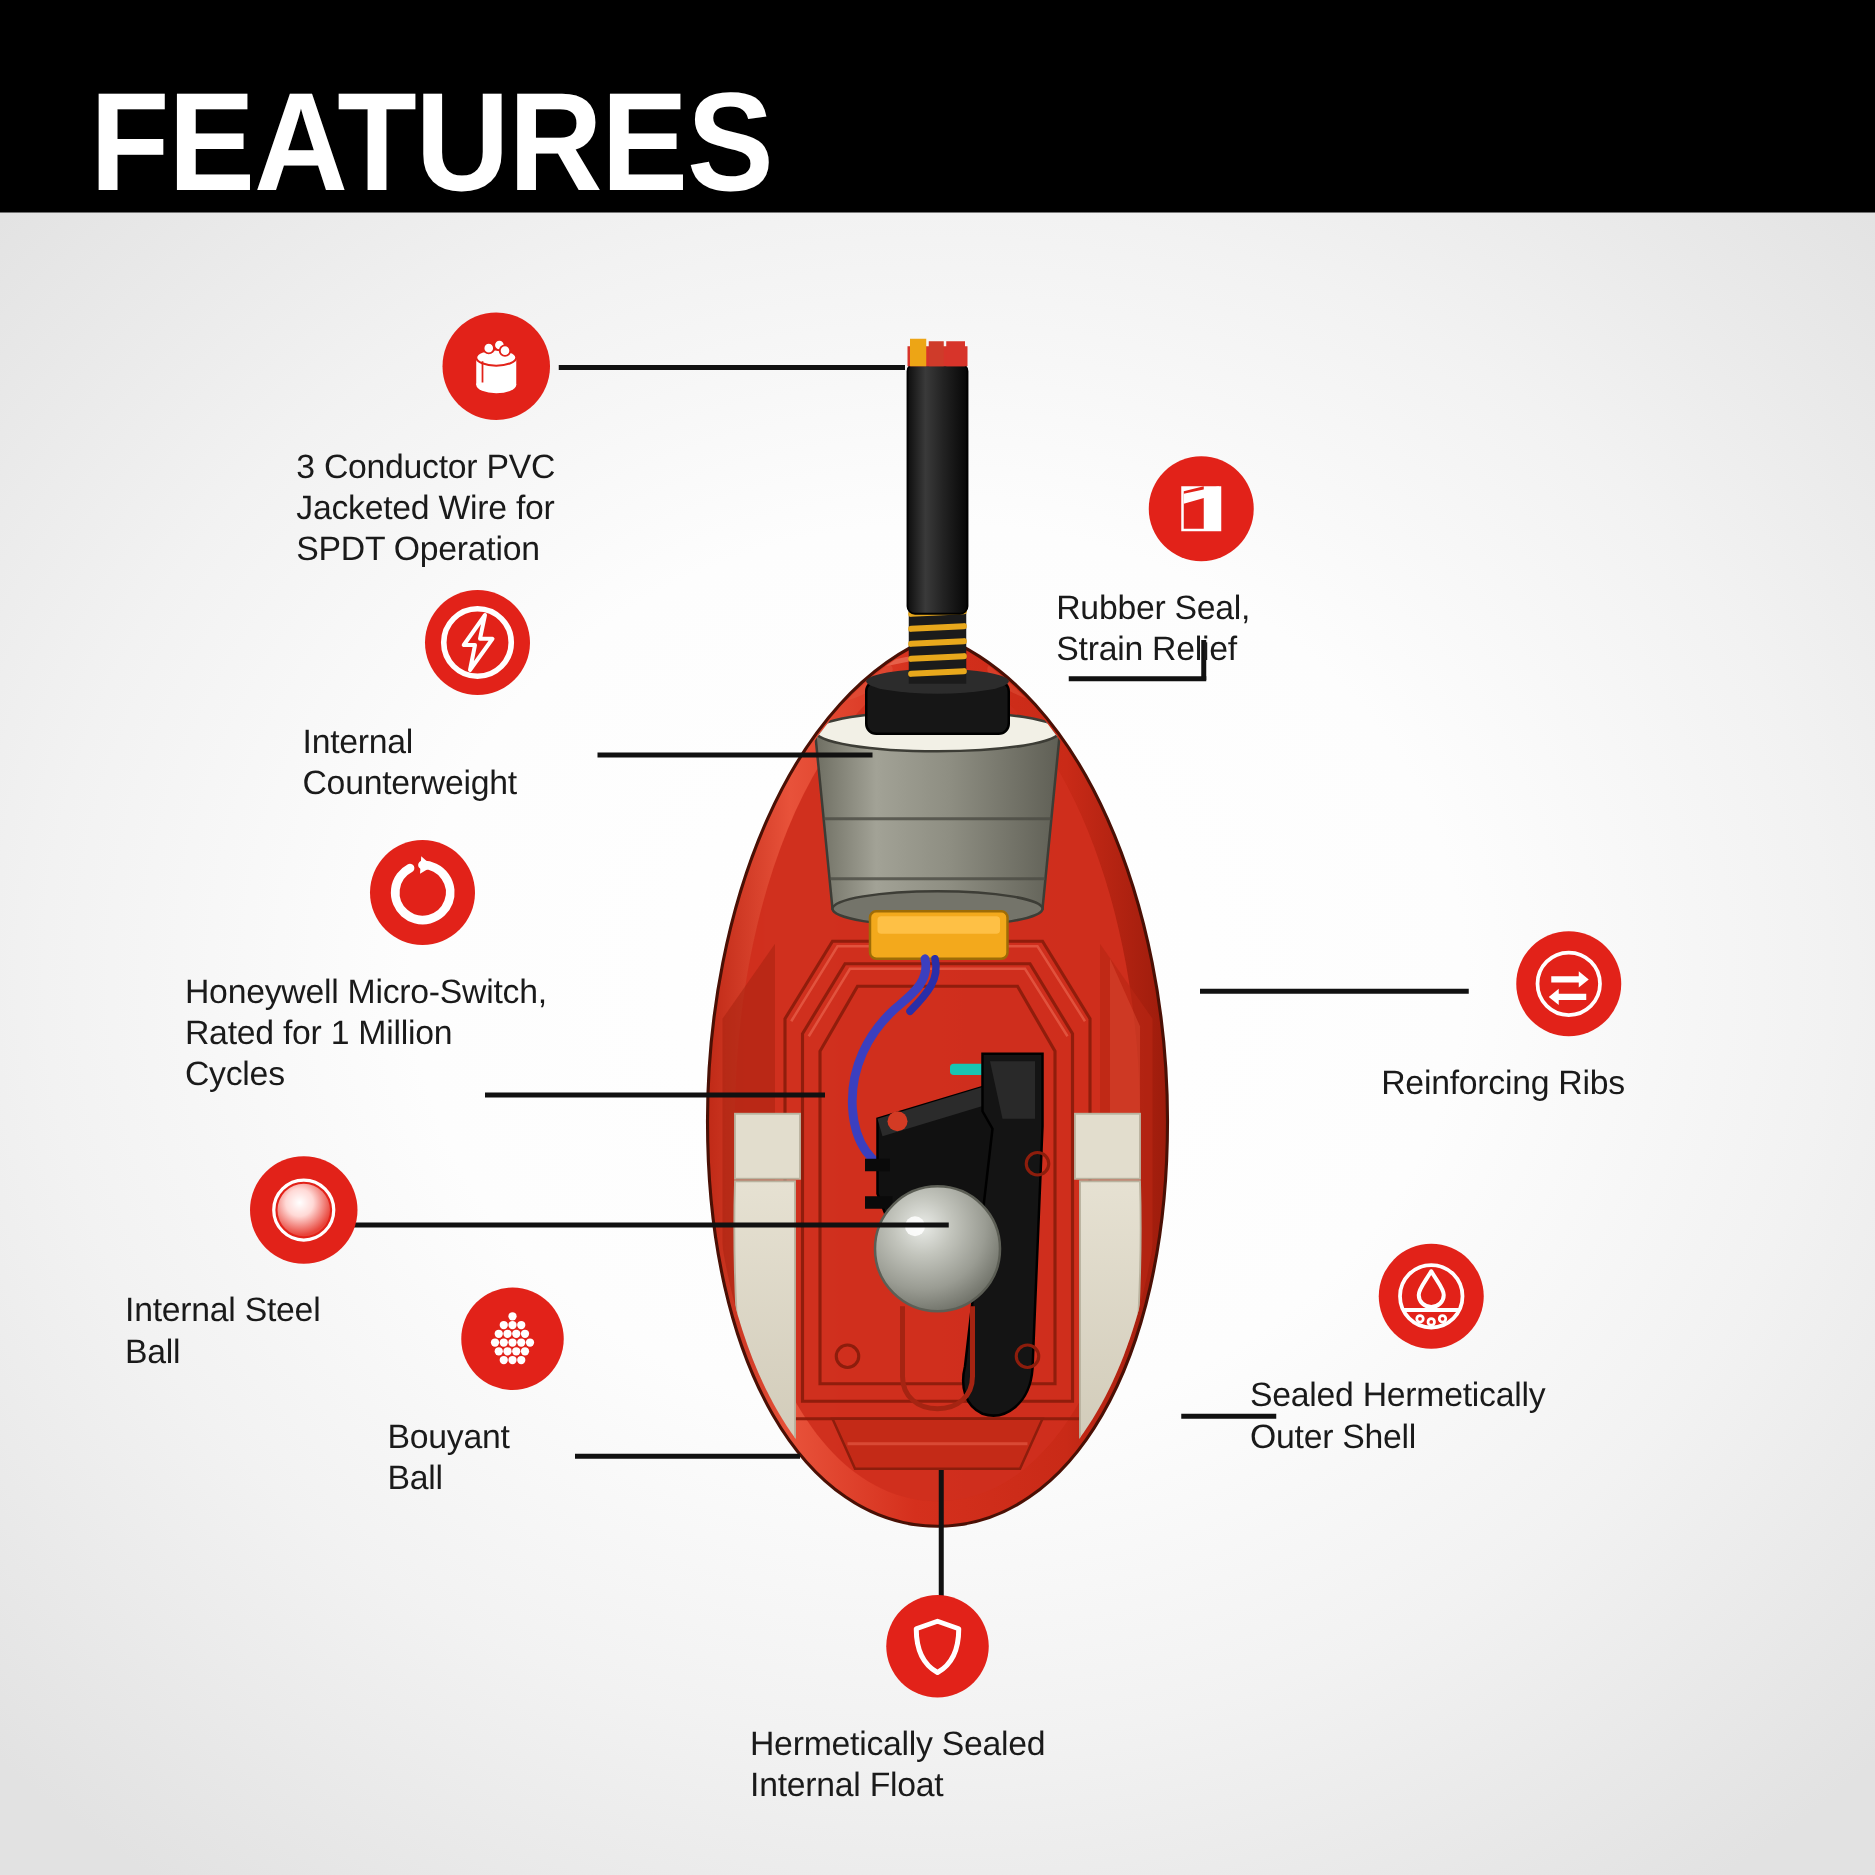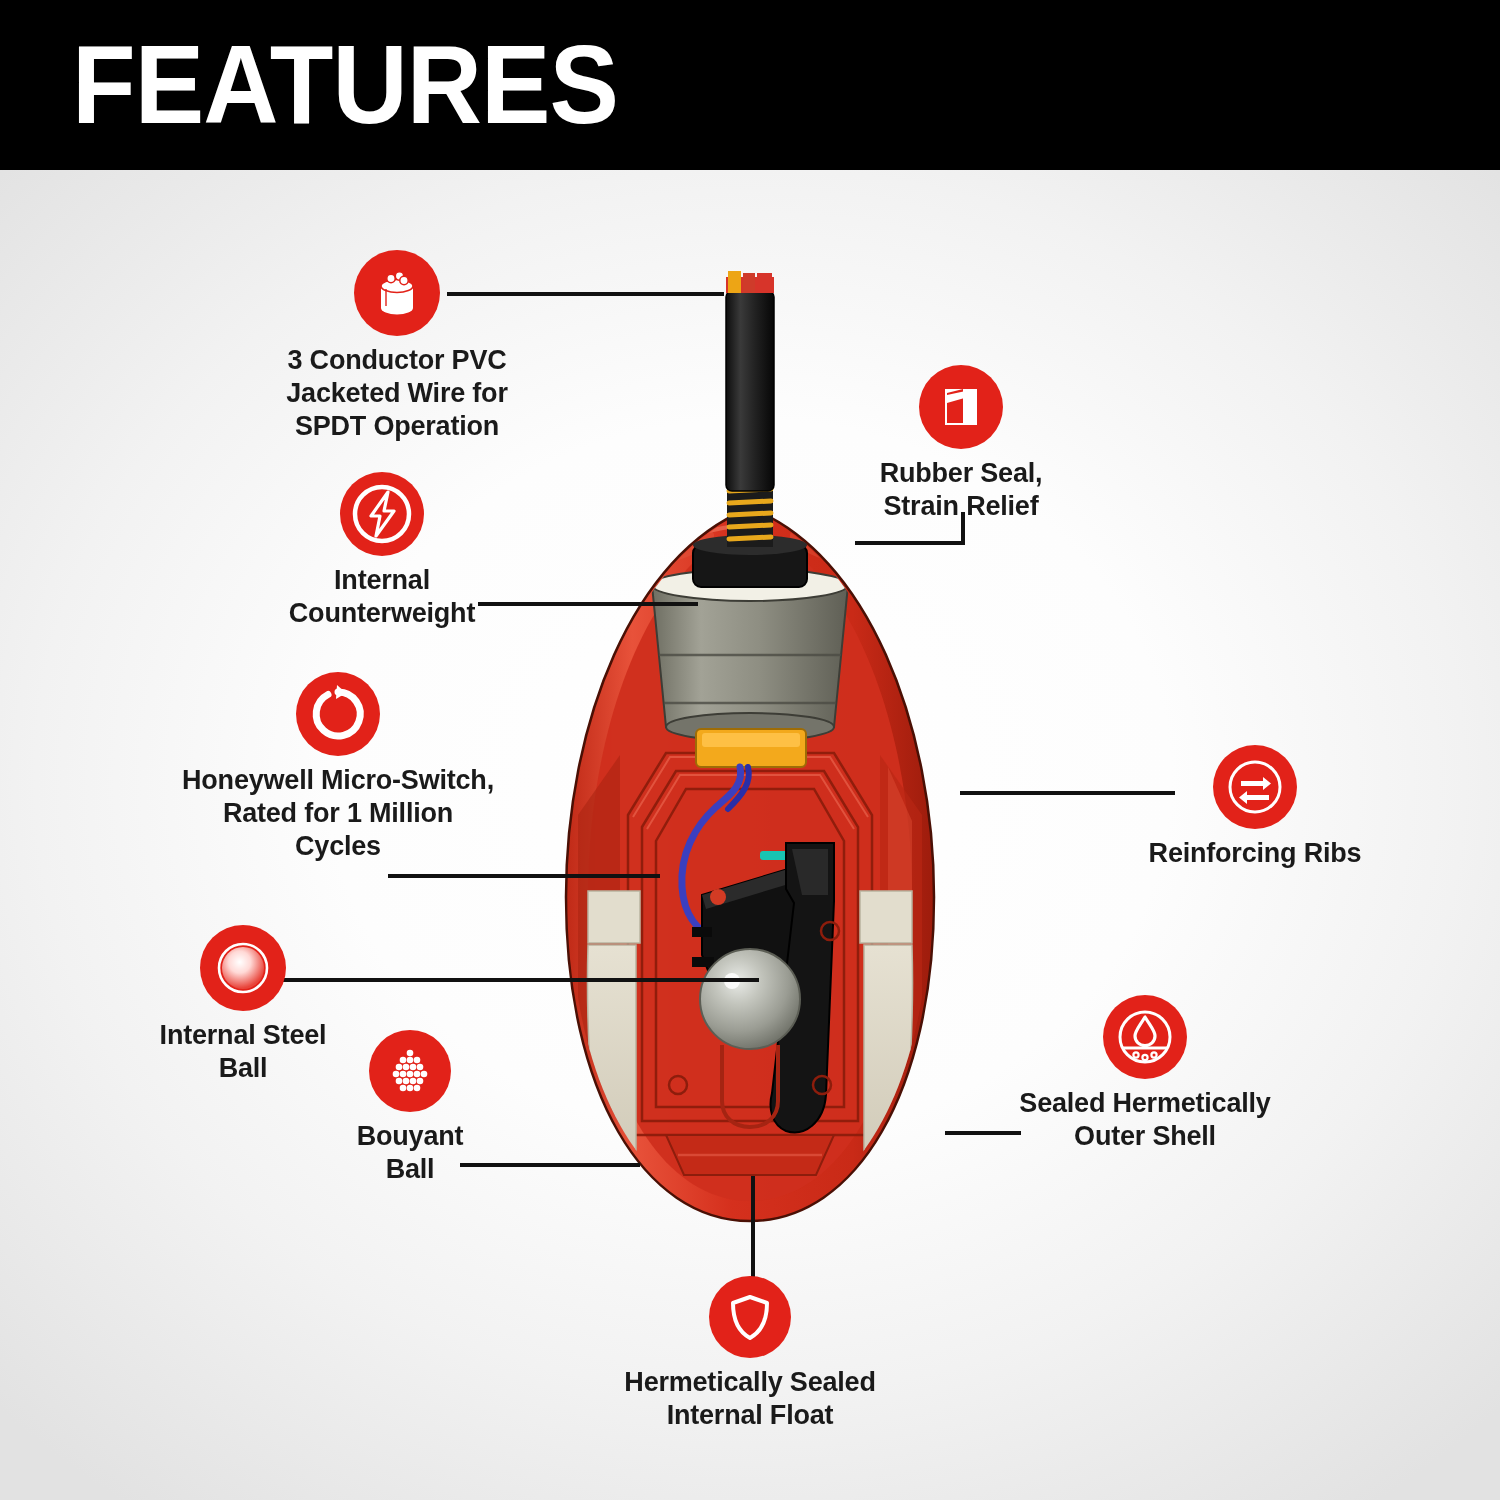--- a/index.html
+++ b/index.html
@@ -13,21 +13,21 @@
     position:relative;
     width:1500px; height:1500px;
     background:
       radial-gradient(ellipse 70% 60% at 50% 52%, #ffffff 0%, #fdfdfd 40%, #f2f2f2 68%, #e2e2e2 100%);
   }
 
   
   #header{
     position:absolute; left:0; top:0; width:1500px; height:170px;
     background:#000000;
-    display:flex; align-items:center;
+    display:flex; align-items:flex-end;
   }
   #header-title{
     color:#ffffff;
     font-size:112px;
     font-weight:bold;
     letter-spacing:-1px;
     margin-left:72px;
     line-height:1;
     transform:scaleX(0.93);
     transform-origin:left center;
@@ -36,26 +36,25 @@
   
   .callout{ position:absolute; }
   .badge{
     border-radius:50%;
     background:#e22219;
     display:flex; align-items:center; justify-content:center;
     position:relative;
   }
   .caption{
     color:#1a1a1a;
-    font-weight:bold;
+    font-weight:normal;
     font-size:27px;
     line-height:1.22;
-    text-align:center;
     white-space:pre-line;
-    margin-top:8px;
+    margin-top:21px;
     letter-spacing:-0.2px;
   }
 
   
   .lead{ position:absolute; background:#111111; }
   .lead-h{ height:4px; }
   .lead-v{ width:4px; }
 
   
   #product{ position:absolute; left:430px; top:255px; width:640px; height:1010px; }

